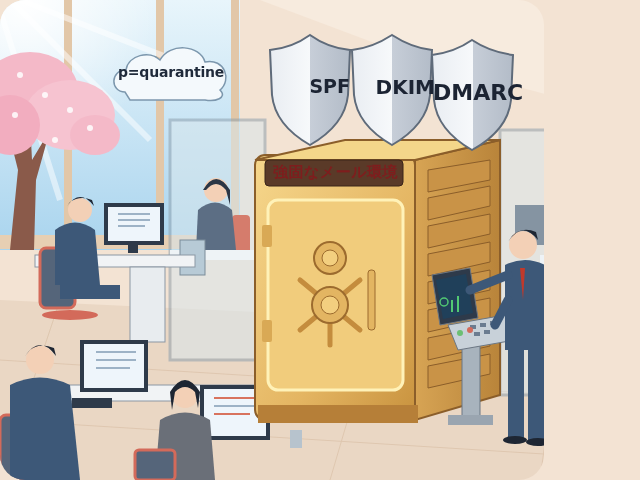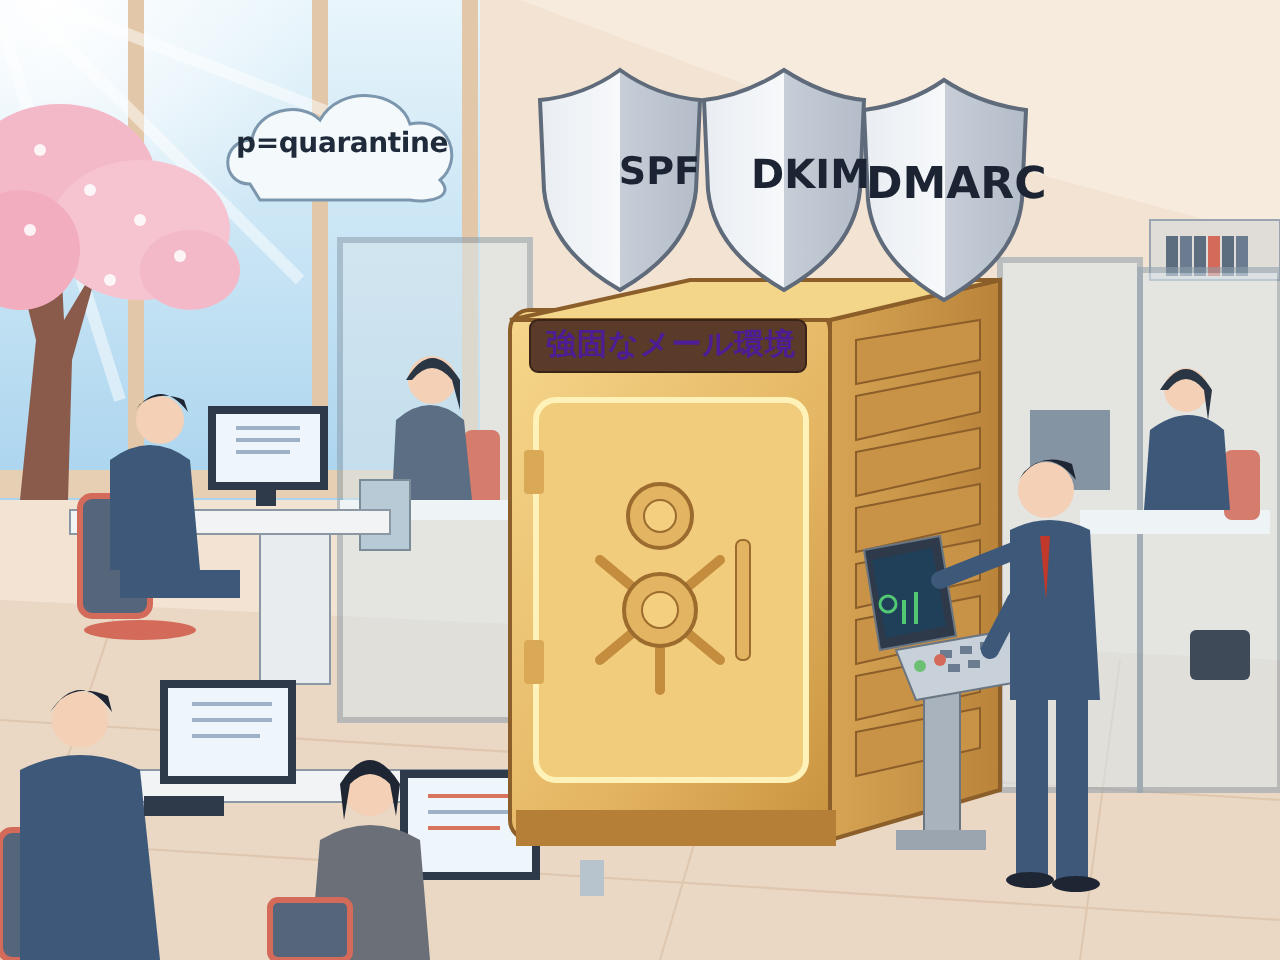--- a/index.html
+++ b/index.html
@@ -1,25 +1,25 @@
 <!DOCTYPE html>
 <html><head>
 <meta charset="utf-8">
 <style>
   html,body{margin:0;padding:0;}
   body{width:640px;height:480px;overflow:hidden;position:relative;background:#f3e3d3;font-family:"DejaVu Sans","Liberation Sans",sans-serif;}
-  .scene{position:absolute;left:0;top:0;width:640px;height:480px;overflow:hidden;}
+  .scene{position:absolute;left:0;top:0;width:544px;height:480px;overflow:hidden;border-radius:25px;}
   svg{position:absolute;left:0;top:0;}
   .txt{position:absolute;white-space:nowrap;}
   .cloud-label{left:118px;top:64px;font-size:14px;font-weight:bold;color:#1f2a3a;letter-spacing:-0.2px;}
   .shield-label{font-size:19px;font-weight:bold;color:#1c2433;text-align:right;width:80px;}
   .shield-spf{left:270px;top:75px;}
   .shield-dkim{left:355px;top:75px;font-size:20px;}
   .shield-dmarc{left:433px;top:80px;font-size:22px;}
-  .safe-sign{left:273px;top:163px;font-size:15px;font-weight:bold;color:#4c1d95;letter-spacing:0.5px;}
+  .safe-sign{left:273px;top:163px;font-size:15px;font-weight:bold;color:#7f1d1d;letter-spacing:0.5px;}
 </style>
 </head>
 <body>
 
 <div class="scene">
 <svg width="640" height="480" viewBox="0 0 640 480">
   <defs>
     <linearGradient id="sky" x1="0" y1="0" x2="0" y2="1">
       <stop offset="0" stop-color="#e8f5fb"></stop>
           <stop offset="1" stop-color="#a9d4ee"></stop>

